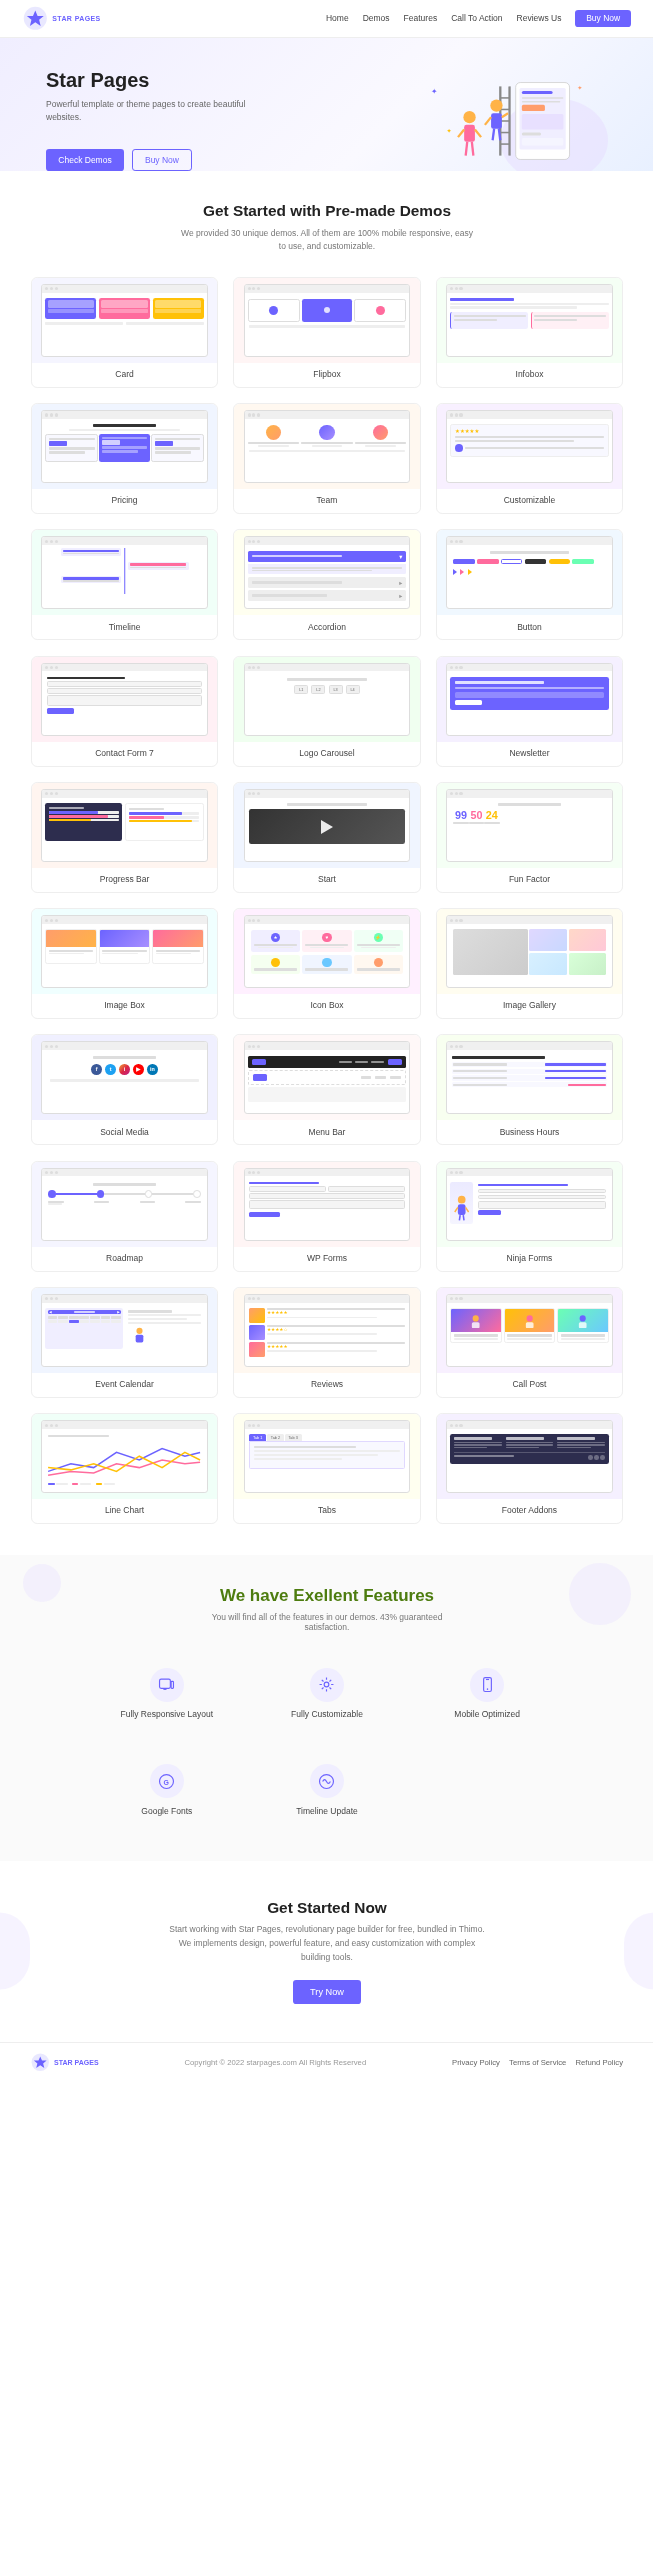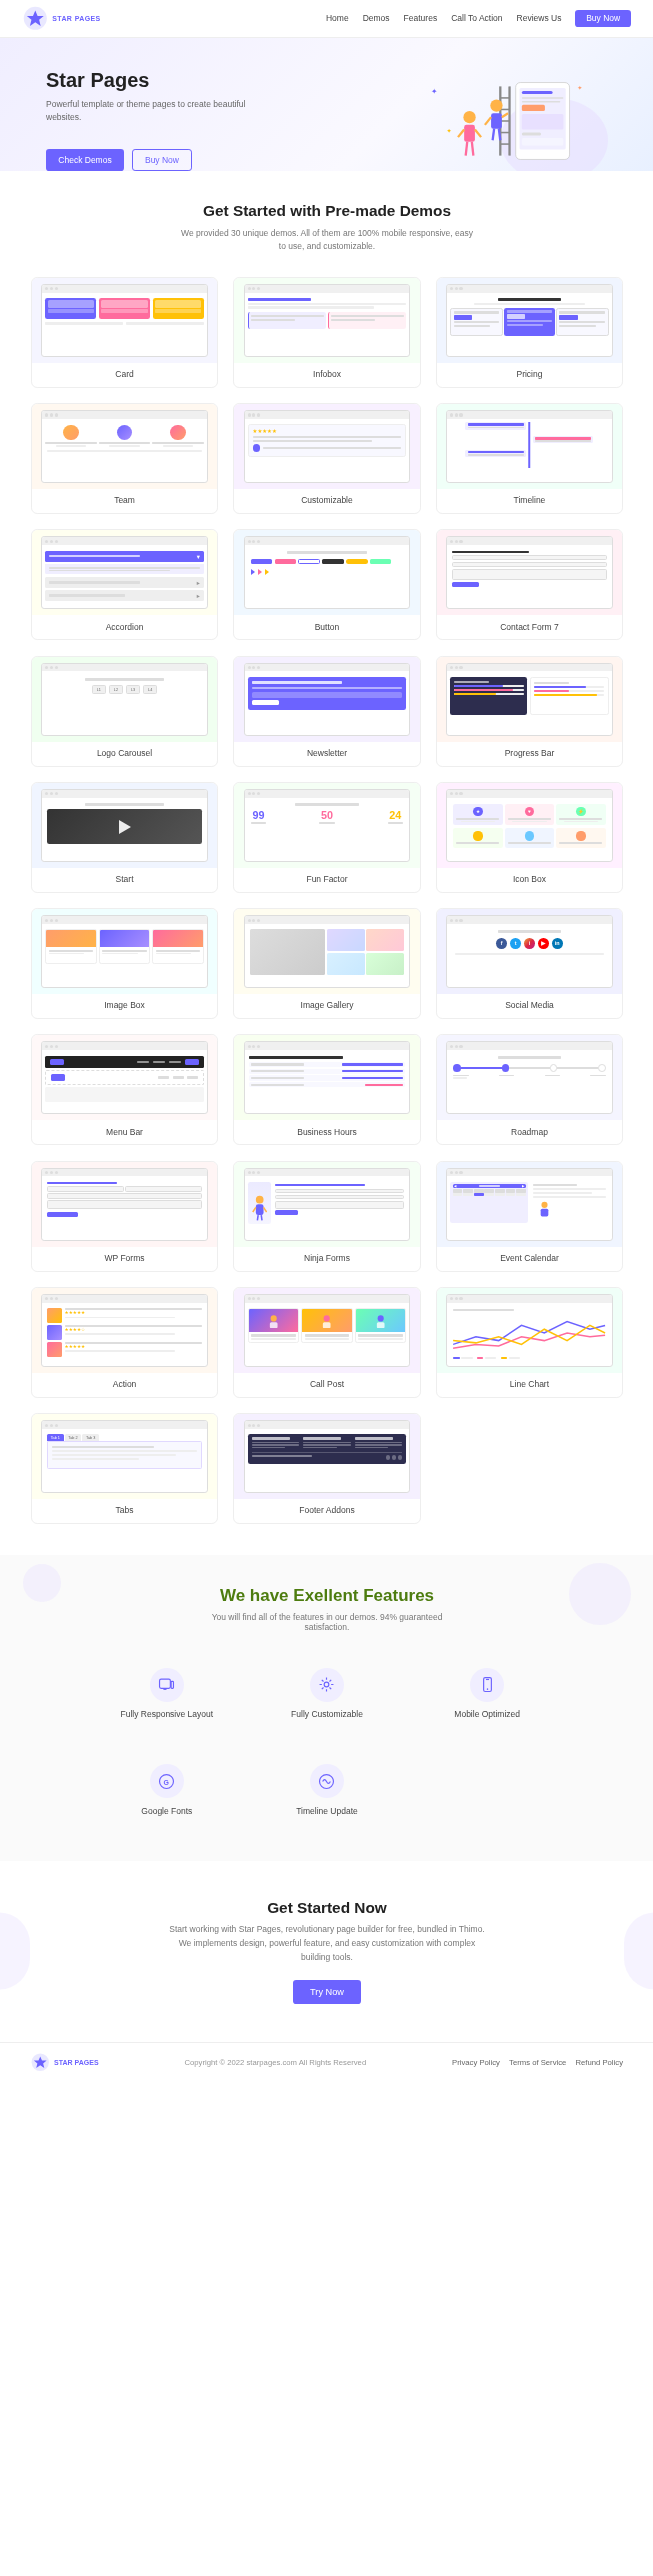--- a/index.html
+++ b/index.html
@@ -226,20 +226,46 @@
           <div style="display:flex;gap:2.3px;margin:1.5px 0;">
             <div style="flex:1;height:3.1px;background:#eee;border-radius:0.8px;"></div>
             <div style="flex:1;height:3.1px;background:#eee;border-radius:0.8px;"></div>
           </div>
         </div>
       </div>
     </div>
     <div class="demo-card-label">Card</div>
   </div>
 
+  <div class="demo-card">
+    <div class="demo-card-thumb thumb-flipbox">
+      <div class="mini-browser">
+        <div class="mini-browser-bar">
+            <div class="mini-dot"></div>
+            <div class="mini-dot"></div>
+            <div class="mini-dot"></div>
+          </div>
+        <div class="mini-content">
+          <div style="display:flex;gap:2.3px;margin:3.1px 0;">
+            <div style="flex:1;border:0.8px solid #ddd;border-radius:2.3px;height:23px;display:flex;align-items:center;justify-content:center;background:#fff;">
+              <div style="width:9.2px;height:9.2px;background:#6c63ff;border-radius:50%;"></div>
+            </div>
+            <div style="flex:1;background:#6c63ff;border-radius:2.3px;height:23px;display:flex;align-items:center;justify-content:center;">
+              <div style="width:6.2px;height:6.2px;background:rgba(255,255,255,0.8);border-radius:50%;"></div>
+            </div>
+            <div style="flex:1;border:0.8px solid #ddd;border-radius:2.3px;height:23px;display:flex;align-items:center;justify-content:center;background:#fff;">
+              <div style="width:9.2px;height:9.2px;background:#ff6b9d;border-radius:50%;"></div>
+            </div>
+          </div>
+          <div style="height:3.1px;background:#eee;border-radius:0.8px;margin:1.5px;"></div>
+        </div>
+      </div>
+    </div>
+    <div class="demo-card-label">Flipbox</div>
+  </div>
 
   <div class="demo-card">
     <div class="demo-card-thumb thumb-infobox">
       <div class="mini-browser">
         <div class="mini-browser-bar">
             <div class="mini-dot"></div>
             <div class="mini-dot"></div>
             <div class="mini-dot"></div>
           </div>
         <div class="mini-content">
@@ -581,84 +607,38 @@
   <div class="demo-card">
     <div class="demo-card-thumb thumb-funfactor">
       <div class="mini-browser">
         <div class="mini-browser-bar">
             <div class="mini-dot"></div>
             <div class="mini-dot"></div>
             <div class="mini-dot"></div>
           </div>
         <div class="mini-content">
           <div style="height:3.1px;background:#ddd;border-radius:0.8px;width:40%;margin:2.3px auto 3.8px;"></div>
-          <div style="display:flex;justify-content:space-between;padding:0 3.1px;">
+          <div style="display:flex;justify-content:flex-start;padding:0 3.1px;">
             <div style="text-align:center;">
               <div style="font-size:10.8px;font-weight:bold;color:#6c63ff;line-height:1;">99</div>
               <div style="height:1.5px;background:#ddd;border-radius:0.8px;width:15.4px;margin-top:1.5px;"></div>
             </div>
             <div style="text-align:center;">
               <div style="font-size:10.8px;font-weight:bold;color:#ff6b9d;line-height:1;">50</div>
               <div style="height:1.5px;background:#ddd;border-radius:0.8px;width:15.4px;margin-top:1.5px;"></div>
             </div>
             <div style="text-align:center;">
               <div style="font-size:10.8px;font-weight:bold;color:#ffc107;line-height:1;">24</div>
               <div style="height:1.5px;background:#ddd;border-radius:0.8px;width:15.4px;margin-top:1.5px;"></div>
             </div>
           </div>
         </div>
       </div>
     </div>
     <div class="demo-card-label">Fun Factor</div>
-  </div>
-
-  <div class="demo-card">
-    <div class="demo-card-thumb thumb-iconbox">
-      <div class="mini-browser">
-        <div class="mini-browser-bar">
-            <div class="mini-dot"></div>
-            <div class="mini-dot"></div>
-            <div class="mini-dot"></div>
-          </div>
-        <div class="mini-content">
-          <div style="display:grid;grid-template-columns:1fr 1fr 1fr;gap:2.3px;padding:3.1px;">
-            <div style="background:#f0eeff;border-radius:2.3px;padding:3.1px;text-align:center;">
-              <div style="width:9.2px;height:9.2px;background:#6c63ff;border-radius:50%;margin:0 auto 1.5px;display:flex;align-items:center;justify-content:center;font-size:4.6px;color:#fff;">★</div>
-              <div style="height:2.3px;background:#ddd;border-radius:0.8px;margin-bottom:0.8px;"></div>
-              <div style="height:1.5px;background:#eee;border-radius:0.8px;width:80%;margin:0 auto;"></div>
-            </div>
-            <div style="background:#fff0f5;border-radius:2.3px;padding:3.1px;text-align:center;">
-              <div style="width:9.2px;height:9.2px;background:#ff6b9d;border-radius:50%;margin:0 auto 1.5px;display:flex;align-items:center;justify-content:center;font-size:4.6px;color:#fff;">♥</div>
-              <div style="height:2.3px;background:#ddd;border-radius:0.8px;margin-bottom:0.8px;"></div>
-              <div style="height:1.5px;background:#eee;border-radius:0.8px;width:80%;margin:0 auto;"></div>
-            </div>
-            <div style="background:#f0fff5;border-radius:2.3px;padding:3.1px;text-align:center;">
-              <div style="width:9.2px;height:9.2px;background:#6bffb3;border-radius:50%;margin:0 auto 1.5px;display:flex;align-items:center;justify-content:center;font-size:4.6px;color:#333;">⚡</div>
-              <div style="height:2.3px;background:#ddd;border-radius:0.8px;margin-bottom:0.8px;"></div>
-              <div style="height:1.5px;background:#eee;border-radius:0.8px;width:80%;margin:0 auto;"></div>
-            </div>
-          </div>
-          <div style="display:grid;grid-template-columns:1fr 1fr 1fr;gap:2.3px;padding:0 3.1px 3.1px;">
-            <div style="background:#f5fff0;border-radius:2.3px;padding:3.1px;text-align:center;">
-              <div style="width:9.2px;height:9.2px;background:#ffc107;border-radius:50%;margin:0 auto 1.5px;"></div>
-              <div style="height:2.3px;background:#ddd;border-radius:0.8px;"></div>
-            </div>
-            <div style="background:#f0f5ff;border-radius:2.3px;padding:3.1px;text-align:center;">
-              <div style="width:9.2px;height:9.2px;background:#6bc8ff;border-radius:50%;margin:0 auto 1.5px;"></div>
-              <div style="height:2.3px;background:#ddd;border-radius:0.8px;"></div>
-            </div>
-            <div style="background:#fff8f0;border-radius:2.3px;padding:3.1px;text-align:center;">
-              <div style="width:9.2px;height:9.2px;background:#ff9d6b;border-radius:50%;margin:0 auto 1.5px;"></div>
-              <div style="height:2.3px;background:#ddd;border-radius:0.8px;"></div>
-            </div>
-          </div>
-        </div>
-      </div>
-    </div>
-    <div class="demo-card-label">Icon Box</div>
   </div>
 
   <div class="demo-card">
     <div class="demo-card-thumb thumb-imagebox">
       <div class="mini-browser">
         <div class="mini-browser-bar">
             <div class="mini-dot"></div>
             <div class="mini-dot"></div>
             <div class="mini-dot"></div>
           </div>
@@ -683,20 +663,66 @@
               <div style="padding:2.3px;">
                 <div style="height:2.3px;background:#ddd;border-radius:0.8px;margin-bottom:0.8px;"></div>
                 <div style="height:1.5px;background:#eee;border-radius:0.8px;width:80%;"></div>
               </div>
             </div>
           </div>
         </div>
       </div>
     </div>
     <div class="demo-card-label">Image Box</div>
+  </div>
+
+  <div class="demo-card">
+    <div class="demo-card-thumb thumb-iconbox">
+      <div class="mini-browser">
+        <div class="mini-browser-bar">
+            <div class="mini-dot"></div>
+            <div class="mini-dot"></div>
+            <div class="mini-dot"></div>
+          </div>
+        <div class="mini-content">
+          <div style="display:grid;grid-template-columns:1fr 1fr 1fr;gap:2.3px;padding:3.1px;">
+            <div style="background:#f0eeff;border-radius:2.3px;padding:3.1px;text-align:center;">
+              <div style="width:9.2px;height:9.2px;background:#6c63ff;border-radius:50%;margin:0 auto 1.5px;display:flex;align-items:center;justify-content:center;font-size:4.6px;color:#fff;">★</div>
+              <div style="height:2.3px;background:#ddd;border-radius:0.8px;margin-bottom:0.8px;"></div>
+              <div style="height:1.5px;background:#eee;border-radius:0.8px;width:80%;margin:0 auto;"></div>
+            </div>
+            <div style="background:#fff0f5;border-radius:2.3px;padding:3.1px;text-align:center;">
+              <div style="width:9.2px;height:9.2px;background:#ff6b9d;border-radius:50%;margin:0 auto 1.5px;display:flex;align-items:center;justify-content:center;font-size:4.6px;color:#fff;">♥</div>
+              <div style="height:2.3px;background:#ddd;border-radius:0.8px;margin-bottom:0.8px;"></div>
+              <div style="height:1.5px;background:#eee;border-radius:0.8px;width:80%;margin:0 auto;"></div>
+            </div>
+            <div style="background:#f0fff5;border-radius:2.3px;padding:3.1px;text-align:center;">
+              <div style="width:9.2px;height:9.2px;background:#6bffb3;border-radius:50%;margin:0 auto 1.5px;display:flex;align-items:center;justify-content:center;font-size:4.6px;color:#333;">⚡</div>
+              <div style="height:2.3px;background:#ddd;border-radius:0.8px;margin-bottom:0.8px;"></div>
+              <div style="height:1.5px;background:#eee;border-radius:0.8px;width:80%;margin:0 auto;"></div>
+            </div>
+          </div>
+          <div style="display:grid;grid-template-columns:1fr 1fr 1fr;gap:2.3px;padding:0 3.1px 3.1px;">
+            <div style="background:#f5fff0;border-radius:2.3px;padding:3.1px;text-align:center;">
+              <div style="width:9.2px;height:9.2px;background:#ffc107;border-radius:50%;margin:0 auto 1.5px;"></div>
+              <div style="height:2.3px;background:#ddd;border-radius:0.8px;"></div>
+            </div>
+            <div style="background:#f0f5ff;border-radius:2.3px;padding:3.1px;text-align:center;">
+              <div style="width:9.2px;height:9.2px;background:#6bc8ff;border-radius:50%;margin:0 auto 1.5px;"></div>
+              <div style="height:2.3px;background:#ddd;border-radius:0.8px;"></div>
+            </div>
+            <div style="background:#fff8f0;border-radius:2.3px;padding:3.1px;text-align:center;">
+              <div style="width:9.2px;height:9.2px;background:#ff9d6b;border-radius:50%;margin:0 auto 1.5px;"></div>
+              <div style="height:2.3px;background:#ddd;border-radius:0.8px;"></div>
+            </div>
+          </div>
+        </div>
+      </div>
+    </div>
+    <div class="demo-card-label">Icon Box</div>
   </div>
 
   <div class="demo-card">
     <div class="demo-card-thumb thumb-gallery">
       <div class="mini-browser">
         <div class="mini-browser-bar">
             <div class="mini-dot"></div>
             <div class="mini-dot"></div>
             <div class="mini-dot"></div>
           </div>
@@ -991,21 +1017,21 @@
               <div style="flex:1;">
                 <div style="height:2.3px;background:#ddd;border-radius:0.8px;margin-bottom:0.8px;"></div>
                 <div style="color:#ffc107;font-size:4.6px;line-height:1;">★★★★★</div>
                 <div style="height:1.5px;background:#eee;border-radius:0.8px;margin-top:0.8px;width:80%;"></div>
               </div>
             </div>
           </div>
         </div>
       </div>
     </div>
-    <div class="demo-card-label">Action</div>
+    <div class="demo-card-label">Reviews</div>
   </div>
 
   <div class="demo-card">
     <div class="demo-card-thumb thumb-blogpost">
       <div class="mini-browser">
         <div class="mini-browser-bar">
             <div class="mini-dot"></div>
             <div class="mini-dot"></div>
             <div class="mini-dot"></div>
           </div>
@@ -1168,21 +1194,21 @@
 </div>
 
 <section class="features-section">
 
   <div style="position:relative;">
     <div style="position:absolute;right:-7.7px;top:-23px;width:62px;height:62px;background:#e8e0ff;border-radius:50%;opacity:0.4;"></div>
     <div style="position:absolute;left:-7.7px;bottom:-15.4px;width:38px;height:38px;background:#e8e0ff;border-radius:50%;opacity:0.4;"></div>
   </div>
   <div class="features-title">
     <h2>We have Exellent Features</h2>
-    <p>You will find all of the features in our demos. 94% guaranteed satisfaction.</p>
+    <p>You will find all of the features in our demos. 43% guaranteed satisfaction.</p>
   </div>
   <div class="features-grid">
     <div class="feature-item">
       <div class="feature-icon">
         <svg width="17" height="17" viewBox="0 0 22 22">
           <rect x="2" y="4" width="14" height="12" rx="2" fill="none" stroke="#6c63ff" stroke-width="1.5"></rect>
           <rect x="7" y="16" width="4" height="2" fill="#6c63ff"></rect>
           <rect x="17" y="7" width="3" height="9" rx="1" fill="none" stroke="#6c63ff" stroke-width="1.5"></rect>
         </svg>
       </div>

